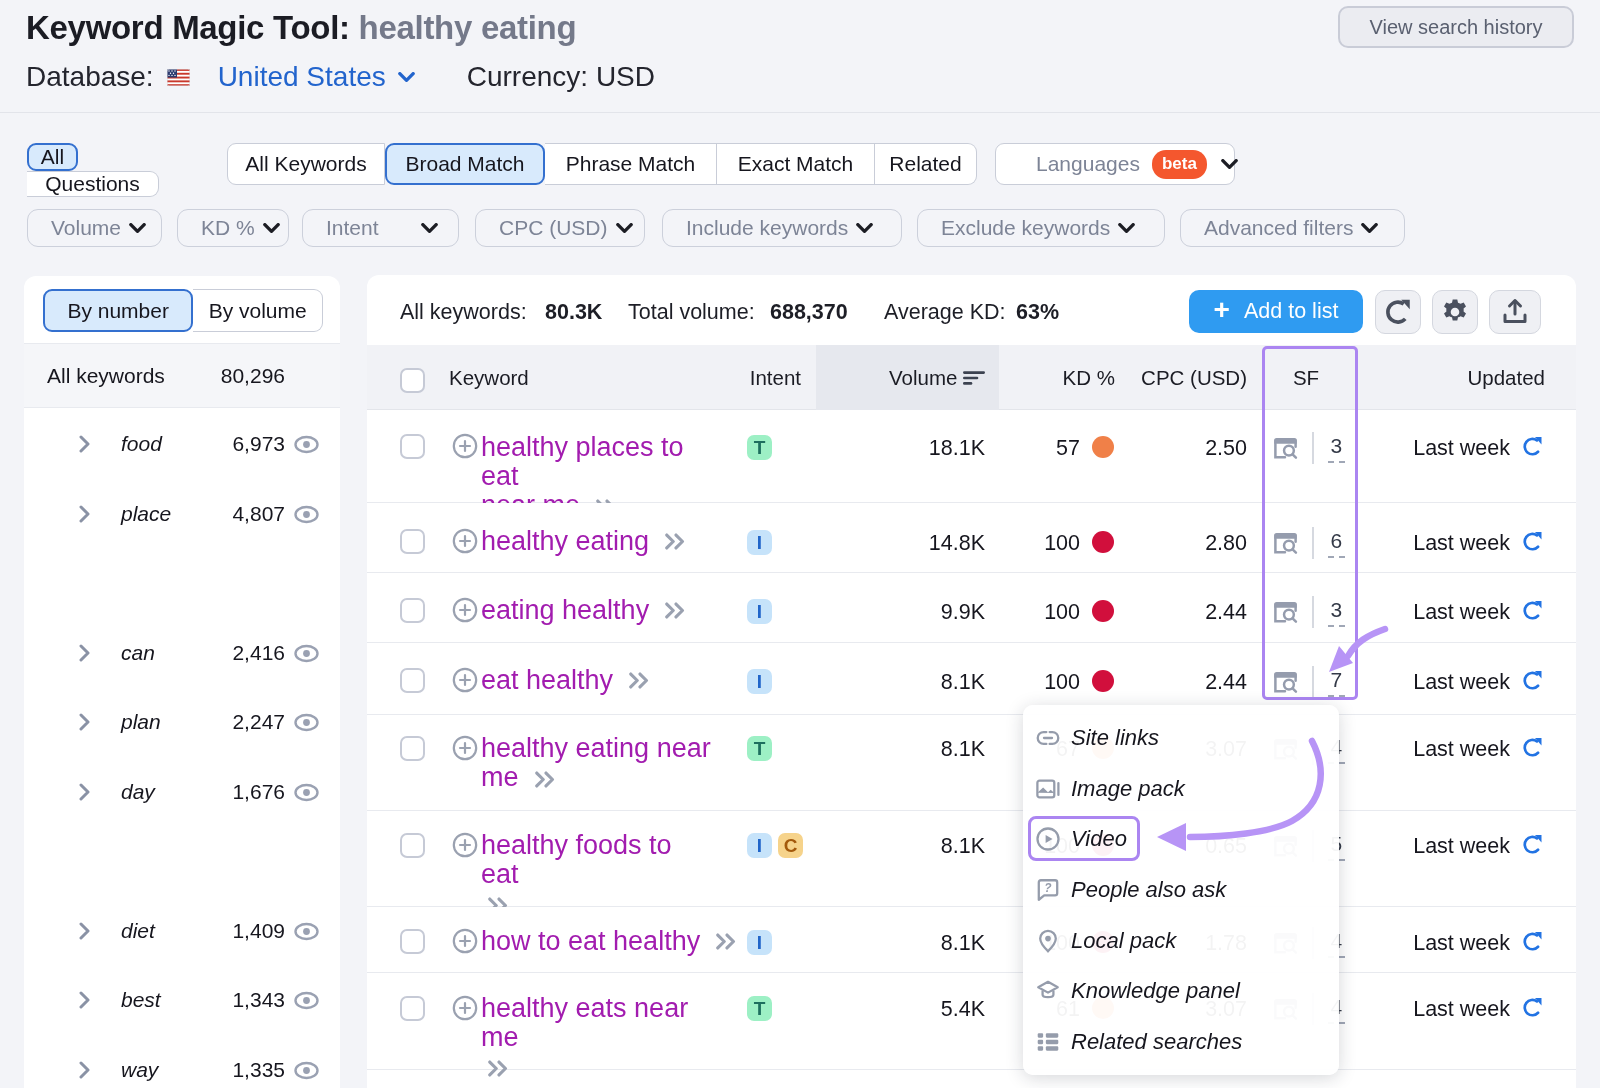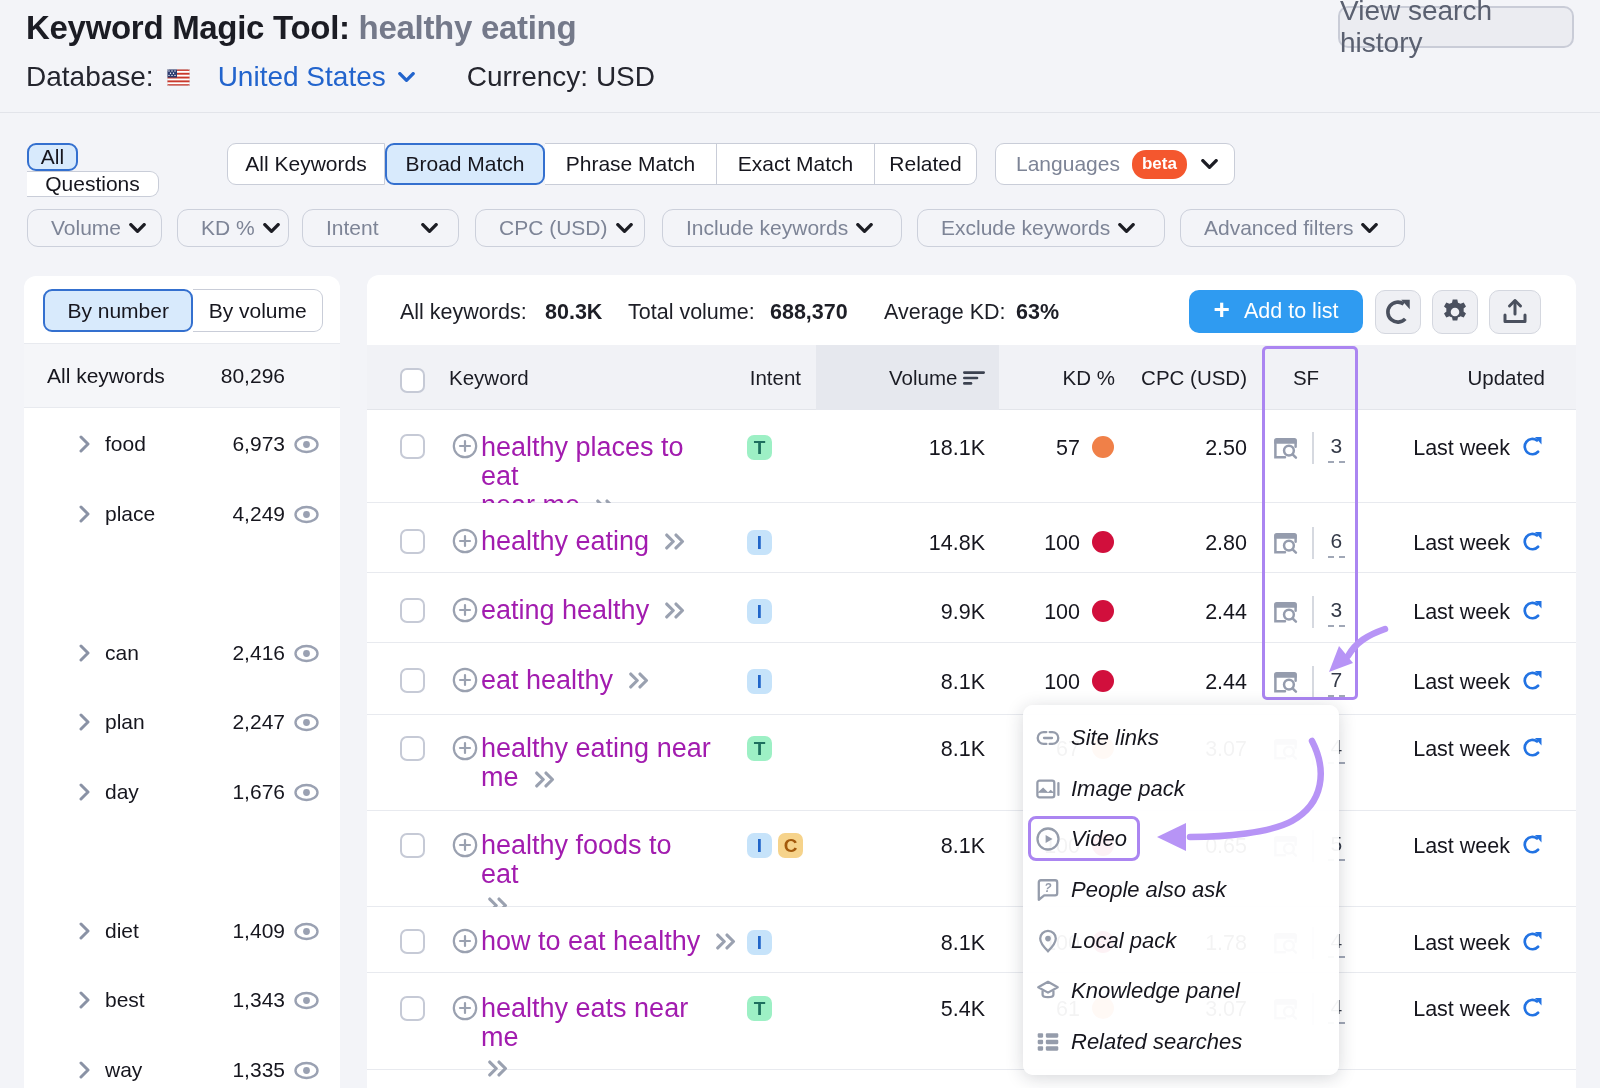--- a/index.html
+++ b/index.html
@@ -3,21 +3,21 @@
 <meta charset="utf-8">
 <style>
 * { margin:0; padding:0; box-sizing:border-box; }
 html,body { width:1600px; height:1088px; overflow:hidden; }
 body { background:#f3f4f8; font-family:"Liberation Sans", sans-serif; color:#1b1c24; position:relative; }
 .abs { position:absolute; }
 
 
 #title { left:26px; top:9px; font-size:33px; font-weight:bold; letter-spacing:-0.3px; }
 #title .q { color:#74798a; }
-#btn-history { left:1338px; top:6px; width:236px; height:42px; background:#ebecf1; border:2px solid #c9ccd7; border-radius:10px; color:#5a6070; font-size:28px; display:flex; align-items:center; justify-content:center; }
+#btn-history { left:1338px; top:6px; width:236px; height:42px; background:#ebecf1; border:2px solid #c9ccd7; border-radius:10px; color:#5a6070; font-size:20px; display:flex; align-items:center; justify-content:center; }
 #dbrow { left:26px; top:63px; height:28px; display:flex; align-items:center; font-size:28px; color:#24252e; }
 #dbrow .us { color:#2264cd;margin-left:20px; }
 #hdr-border { left:0; top:112px; width:1600px; height:1px; background:#e2e4ea; }
 
 
 .seg { position:absolute; display:flex; height:42px; border-radius:9px; font-size:21px; }
 .seg > div { background:#fff; border:1.5px solid #c9cdd8; border-left-width:0; display:flex; align-items:center; justify-content:center; color:#16161e; }
 .seg > div:first-child { border-left-width:1.5px; border-radius:9px 0 0 9px; }
 .seg > div:last-child { border-radius:0 9px 9px 0; }
 .seg > div.sel { background:#d8eafc; border:2px solid #3470cf !important; border-radius:9px; }
@@ -31,21 +31,21 @@
 .card { position:absolute; background:#fff; border-radius:12px; }
 #sidebar { left:24px; top:276px; width:316px; height:860px; }
 #table { left:367px; top:275px; width:1209px; height:860px; }
 
 
 #sb-toggle { left:19px; top:13px; width:280px; height:43px; }
 #sb-allkw { position:absolute; left:0; top:67px; width:316px; height:65px; background:#f5f6f9; border-top:1px solid #e8eaef; border-bottom:1px solid #e8eaef; display:flex; align-items:center; font-size:21px; color:#16161e; }
 .sbrow { position:absolute; left:0; width:316px; height:70px; display:flex; align-items:center; font-size:21px; color:#16161e; }
 .sbrow .chev { margin-left:55px; width:11px; height:18px; }
 .sbrow .chev polyline { fill:none; stroke:#8a92a5; stroke-width:3; stroke-linecap:round; stroke-linejoin:round; }
-.sbrow .kw { margin-left:15px; }
+.sbrow .kw { margin-left:31px;font-style:italic; }
 .sbrow .num { position:absolute; right:55px; width:80px; text-align:right; }
 .sbrow .eye { position:absolute; right:20px; top:22px; }
 .eye-i { width:27px; height:27px; display:block; }
 .eye-i ellipse { fill:none; stroke:#9aa1b2; stroke-width:2.4; }
 .eye-i circle { fill:#9aa1b2; }
 
 
 #stats { position:absolute; left:33px; top:25px; font-size:21.5px; color:#1d1e26; width:800px; height:30px; }
 #stats b { letter-spacing:0; }
 #btn-add { position:absolute; left:822px; top:15px; width:174px; height:43px; background:#2f9bf1; border-radius:10px; color:#fff; font-size:21.5px; display:flex; align-items:center; justify-content:center; gap:14px; }
@@ -136,21 +136,21 @@
   <div style="width:132px">Questions</div>
 </div>
 <div class="seg" style="left:227px; top:143px;">
   <div style="width:158px">All Keywords</div>
   <div class="sel" style="width:160px">Broad Match</div>
   <div style="width:172px">Phrase Match</div>
   <div style="width:158px">Exact Match</div>
   <div style="width:102px">Related</div>
 </div>
 <div class="seg" style="left:995px; top:143px;">
-  <div style="width:240px; border-radius:9px; justify-content:flex-start; padding:0 20px 0 20px;text-align:center;">
+  <div style="width:240px; border-radius:9px; justify-content:flex-start; padding:0 20px 0 40px;text-align:center;">
     <span style="color:#7d8496">Languages</span>
     <span style="background:#f4572e; color:#fff; font-size:17px; font-weight:bold; border-radius:14px; padding:4px 10px 5px; margin-left:12px;">beta</span>
     <svg class="caret" style="margin-left:14px" viewBox="0 0 15 9">
         <polyline points="1.5,1.5 7.5,7.5 13.5,1.5"></polyline>
       </svg>
   </div>
 </div>
 
 <div class="pill" style="left:27px; width:135px;">Volume <svg class="caret" viewBox="0 0 15 9">
       <polyline points="1.5,1.5 7.5,7.5 13.5,1.5"></polyline>
@@ -194,21 +194,21 @@
           <ellipse cx="13.5" cy="13.5" rx="11" ry="7.5"></ellipse>
           <circle cx="13.5" cy="13.5" r="3.4"></circle>
         </svg>
       </span>
     </div>
   <div class="sbrow" style="top:202.5px">
       <svg class="chev" viewBox="0 0 11 18">
         <polyline points="2,2 9,9 2,16"></polyline>
       </svg>
       <span class="kw">place</span>
-      <span class="num">4,249</span>
+      <span class="num">4,807</span>
       <span class="eye">
         <svg class="eye-i" viewBox="0 0 27 27">
           <ellipse cx="13.5" cy="13.5" rx="11" ry="7.5"></ellipse>
           <circle cx="13.5" cy="13.5" r="3.4"></circle>
         </svg>
       </span>
     </div>
   <div class="sbrow" style="top:341.5px">
       <svg class="chev" viewBox="0 0 11 18">
         <polyline points="2,2 9,9 2,16"></polyline>

